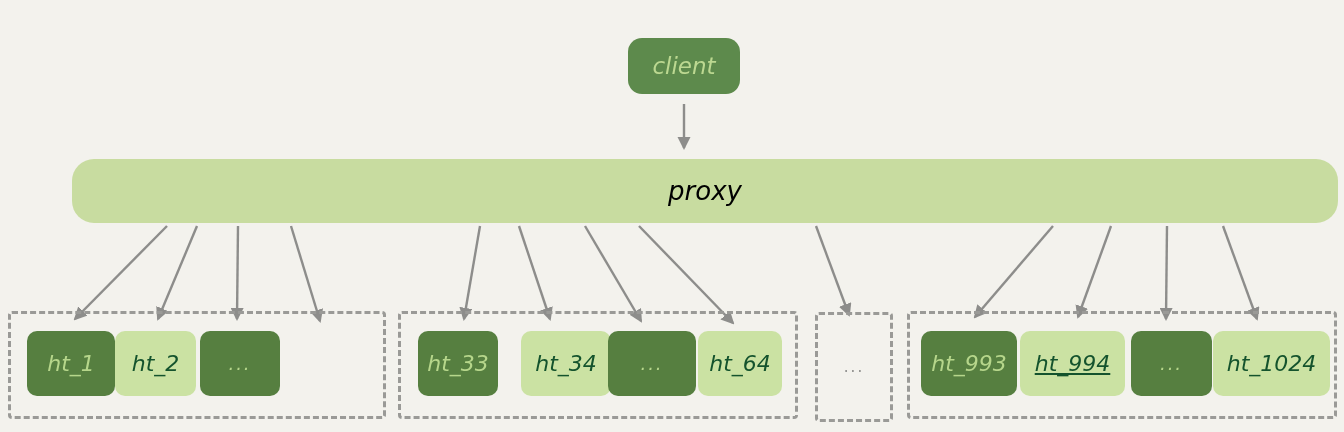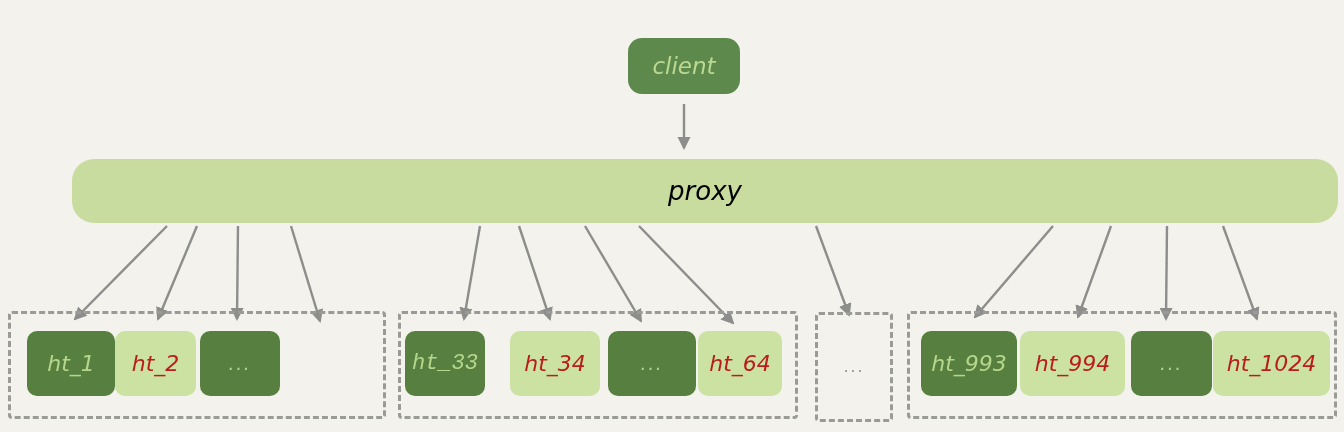--- a/index.html
+++ b/index.html
@@ -62,21 +62,21 @@
     height: 65px;
     box-sizing: border-box;
     border-radius: 10px;
     display: flex;
     align-items: center;
     justify-content: center;
     font-size: 22px;
     white-space: nowrap;
   }
   .ht.dark  { background: #567f40; color: #b6d68b; }
-  .ht.light { background: #cbe2a3; color: #b91c1c; }
+  .ht.light { background: #cbe2a3; color: #14532d; }
   .ht.dots  { font-size: 18px; letter-spacing: 2px; }
 </style>
 </head>
 <body>
 
 <div class="canvas">
 
   <svg class="arrows" viewBox="0 0 1344 432" xmlns="http://www.w3.org/2000/svg">
     <defs>
       <marker id="ah" viewBox="0 0 10 10" refX="8.5" refY="5" markerWidth="5.5" markerHeight="5.5" orient="auto">
@@ -119,43 +119,43 @@
       </div>
     <div class="ht light" style="left:104px; width:81px;">
         <span>ht_2</span>
       </div>
     <div class="ht dark dots" style="left:189px; width:80px;">
         <span>...</span>
       </div>
   </div>
 
   <div class="group group-2">
-    <div class="ht dark" style="left:4px;  width:80px;font-family:Liberation Mono, monospace;">
+    <div class="ht dark" style="left:17px;  width:80px;">
         <span>ht_33</span>
       </div>
-    <div class="ht light" style="left:109px; width:90px;">
+    <div class="ht light" style="left:120px; width:90px;">
         <span>ht_34</span>
       </div>
     <div class="ht dark dots" style="left:207px; width:88px;">
         <span>...</span>
       </div>
     <div class="ht light" style="left:297px; width:84px;">
         <span>ht_64</span>
       </div>
   </div>
 
   <div class="group ellipsis-group">
     <span>...</span>
   </div>
 
   <div class="group group-3">
     <div class="ht dark" style="left:11px;  width:96px;text-align:center;">
         <span>ht_993</span>
       </div>
-    <div class="ht light" style="left:110px; width:105px;">
+    <div class="ht light" style="left:110px; width:105px;text-decoration:underline;">
         <span>ht_994</span>
       </div>
     <div class="ht dark dots" style="left:221px; width:81px;">
         <span>...</span>
       </div>
     <div class="ht light" style="left:303px; width:117px;">
         <span>ht_1024</span>
       </div>
   </div>
 

